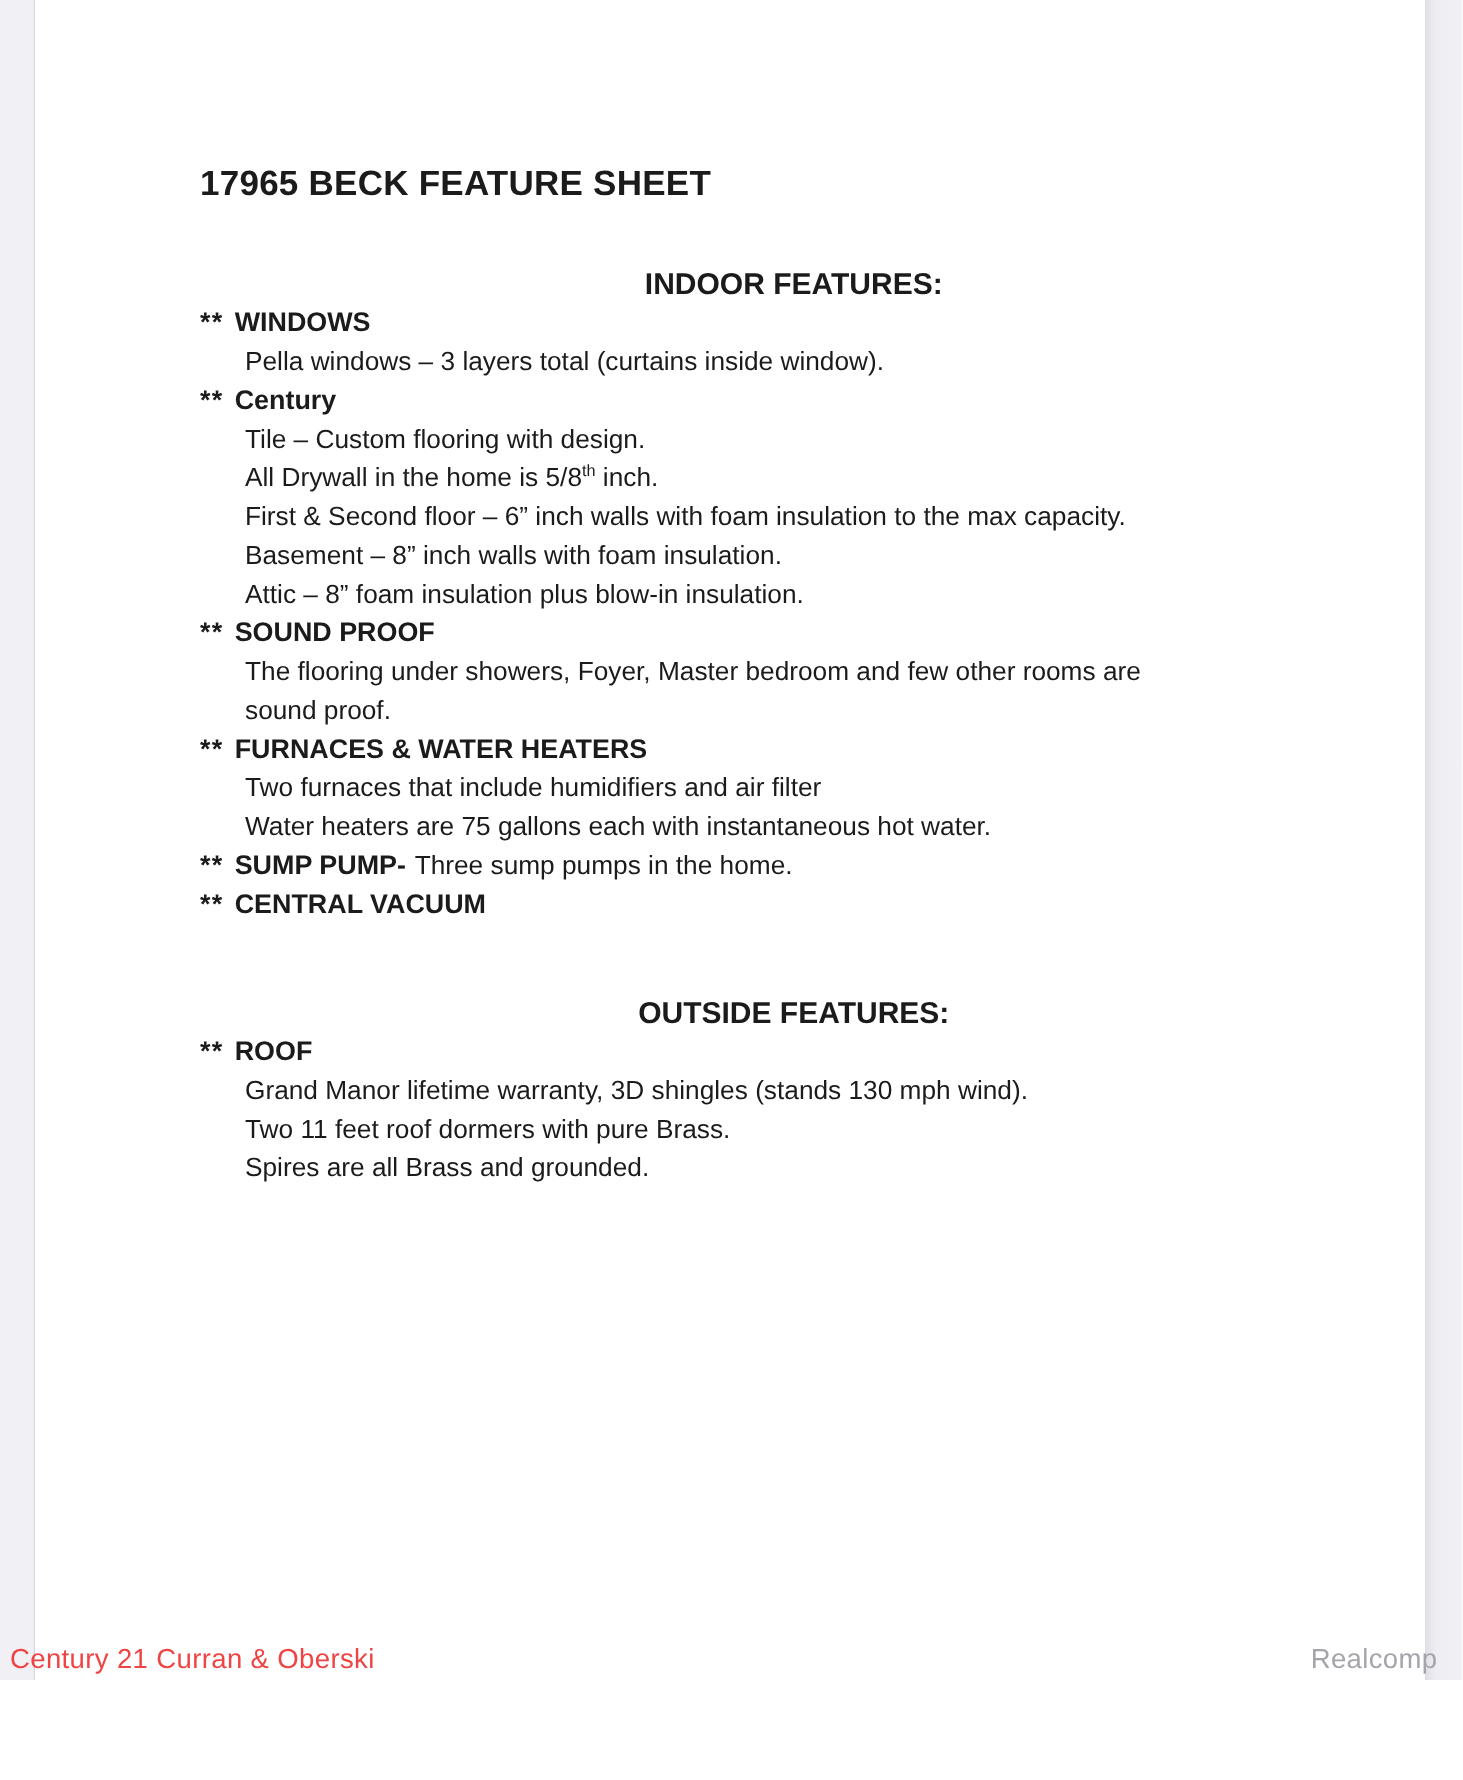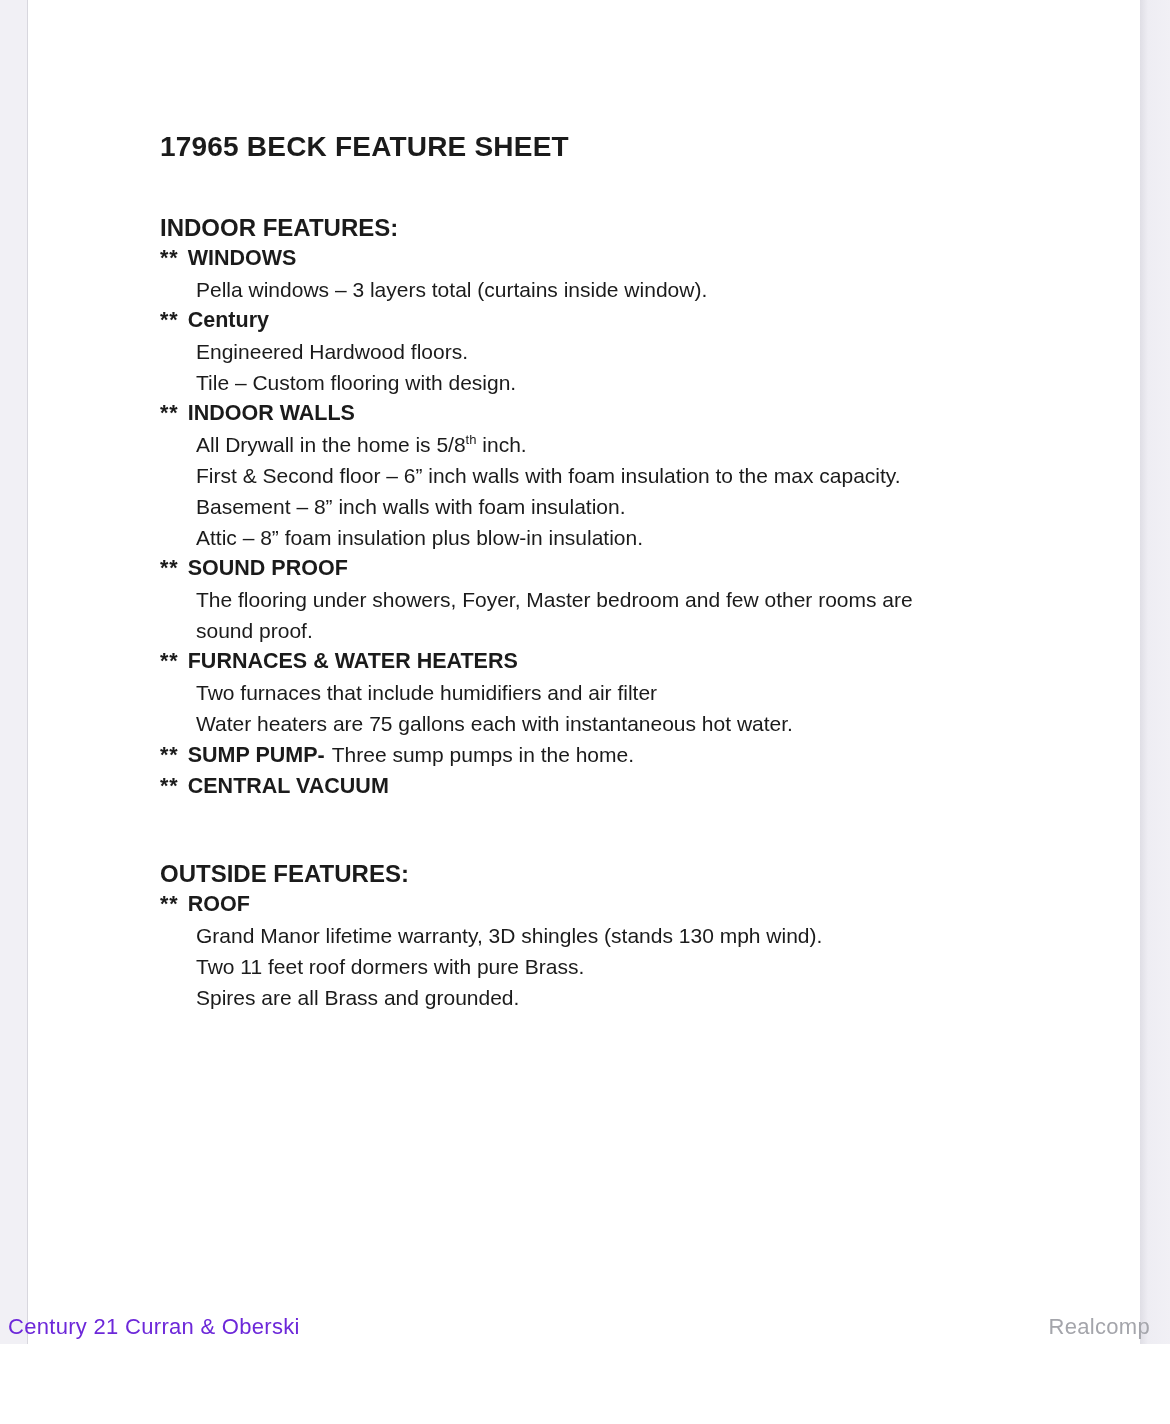--- a/index.html
+++ b/index.html
@@ -31,20 +31,21 @@
     font-size: 28px;
     line-height: 34px;
     font-weight: bold;
     letter-spacing: 0.2px;
   }
   h2.section-title {
     margin: 0;
     font-size: 24px;
     line-height: 31px;
     font-weight: bold;
+    text-align: center;
   }
   h2.section-title.first { margin-top: 48px; }
   h2.section-title.later { margin-top: 56px; }
   .item { }
   .item-heading {
     margin: 0;
     font-size: 21.5px;
     line-height: 31px;
     font-weight: bold;
   }
@@ -65,21 +66,21 @@
     font-size: 13px;
     line-height: 0;
     vertical-align: super;
   }
   .watermark {
     position: absolute;
     bottom: 4px;
     font-size: 22px;
     letter-spacing: 0.3px;
   }
-  .watermark.wm-left  { left: 8px;  color: #6d28d9; }
+  .watermark.wm-left  { left: 8px;  color: #ef4444; }
   .watermark.wm-right { right: 20px; color: #a4a5ab; }
 </style>
 </head>
 <body>
 
 <div class="canvas">
   <div class="strip left"></div>
   <div class="strip right"></div>
 
   <div class="content">
@@ -88,26 +89,24 @@
 
     <h2 class="section-title first">INDOOR FEATURES:</h2>
 
     <div class="item">
       <p class="item-heading"><span class="bullet">**</span><span>WINDOWS</span></p>
       <p class="line">Pella windows – 3 layers total (curtains inside window).</p>
     </div>
 
     <div class="item">
       <p class="item-heading"><span class="bullet">**</span><span>Century</span></p>
-      <p class="line">Engineered Hardwood floors.</p>
       <p class="line">Tile – Custom flooring with design.</p>
     </div>
 
     <div class="item">
-      <p class="item-heading"><span class="bullet">**</span><span>INDOOR WALLS</span></p>
       <p class="line"><span>All Drywall in the home is 5/8</span><sup>th</sup><span> inch.</span></p>
       <p class="line">First &amp; Second floor – 6” inch walls with foam insulation to the max capacity.</p>
       <p class="line">Basement – 8” inch walls with foam insulation.</p>
       <p class="line">Attic – 8” foam insulation plus blow-in insulation.</p>
     </div>
 
     <div class="item">
       <p class="item-heading"><span class="bullet">**</span><span>SOUND PROOF</span></p>
       <p class="line">The flooring under showers, Foyer, Master bedroom and few other rooms are</p>
       <p class="line">sound proof.</p>

